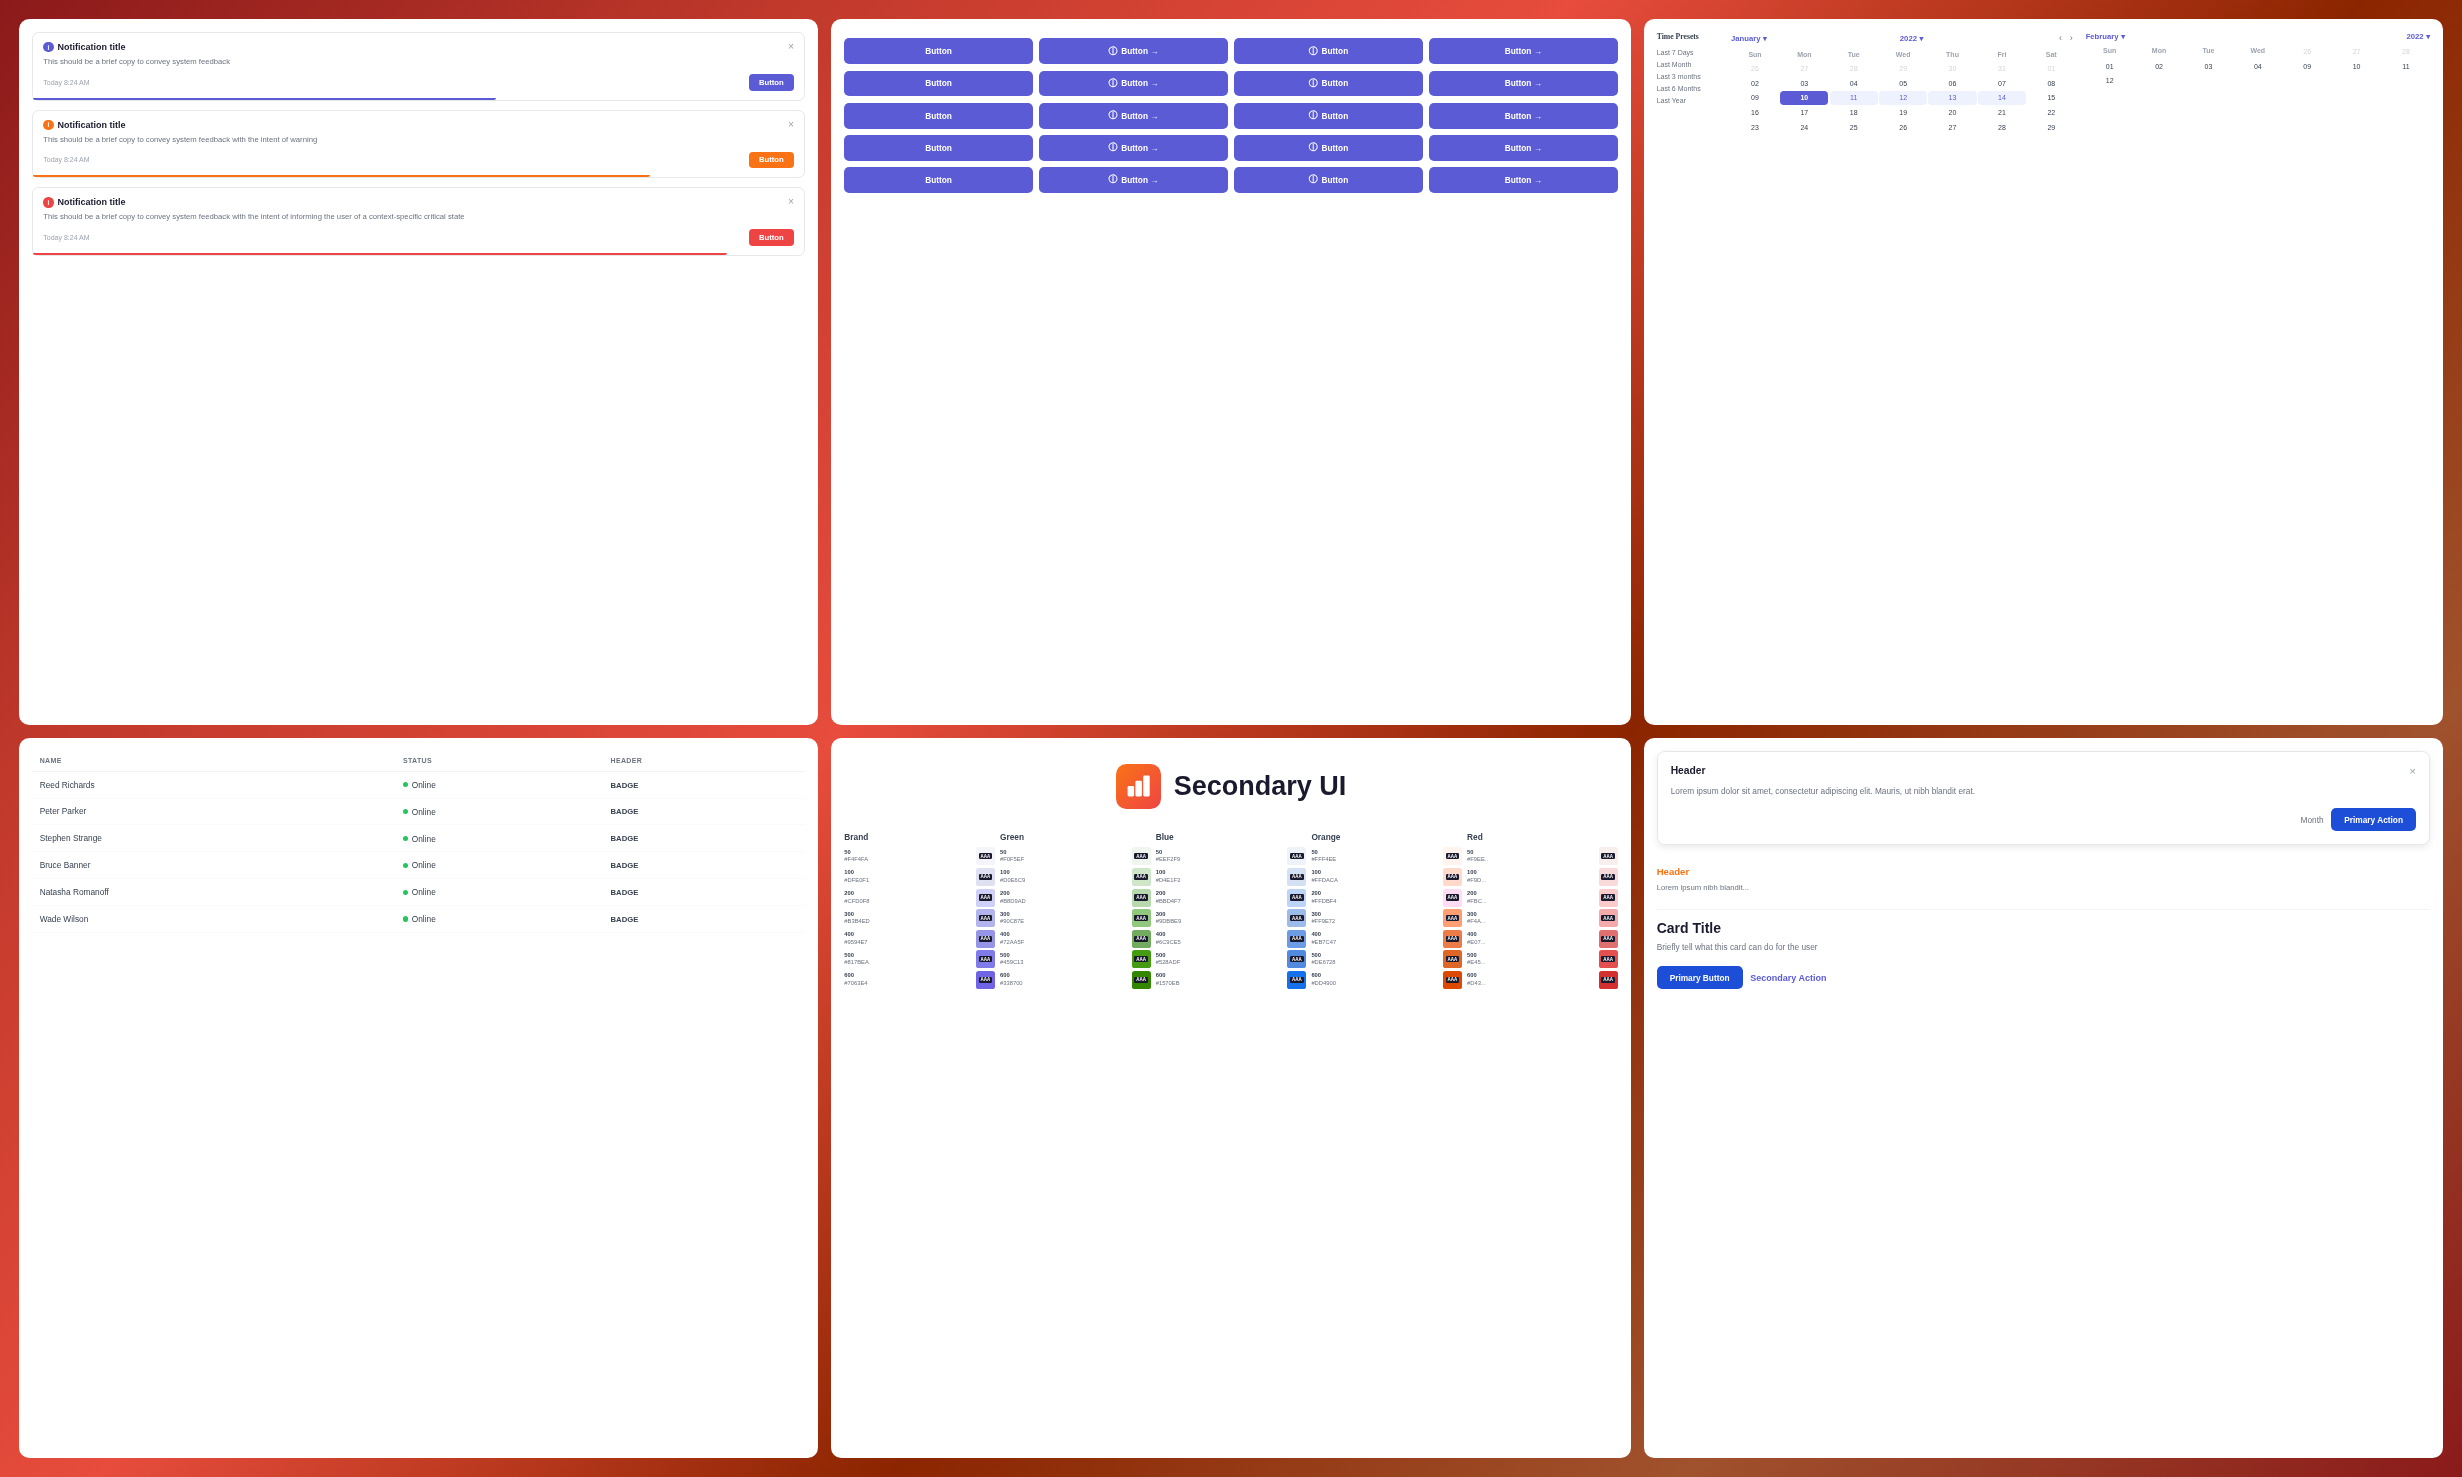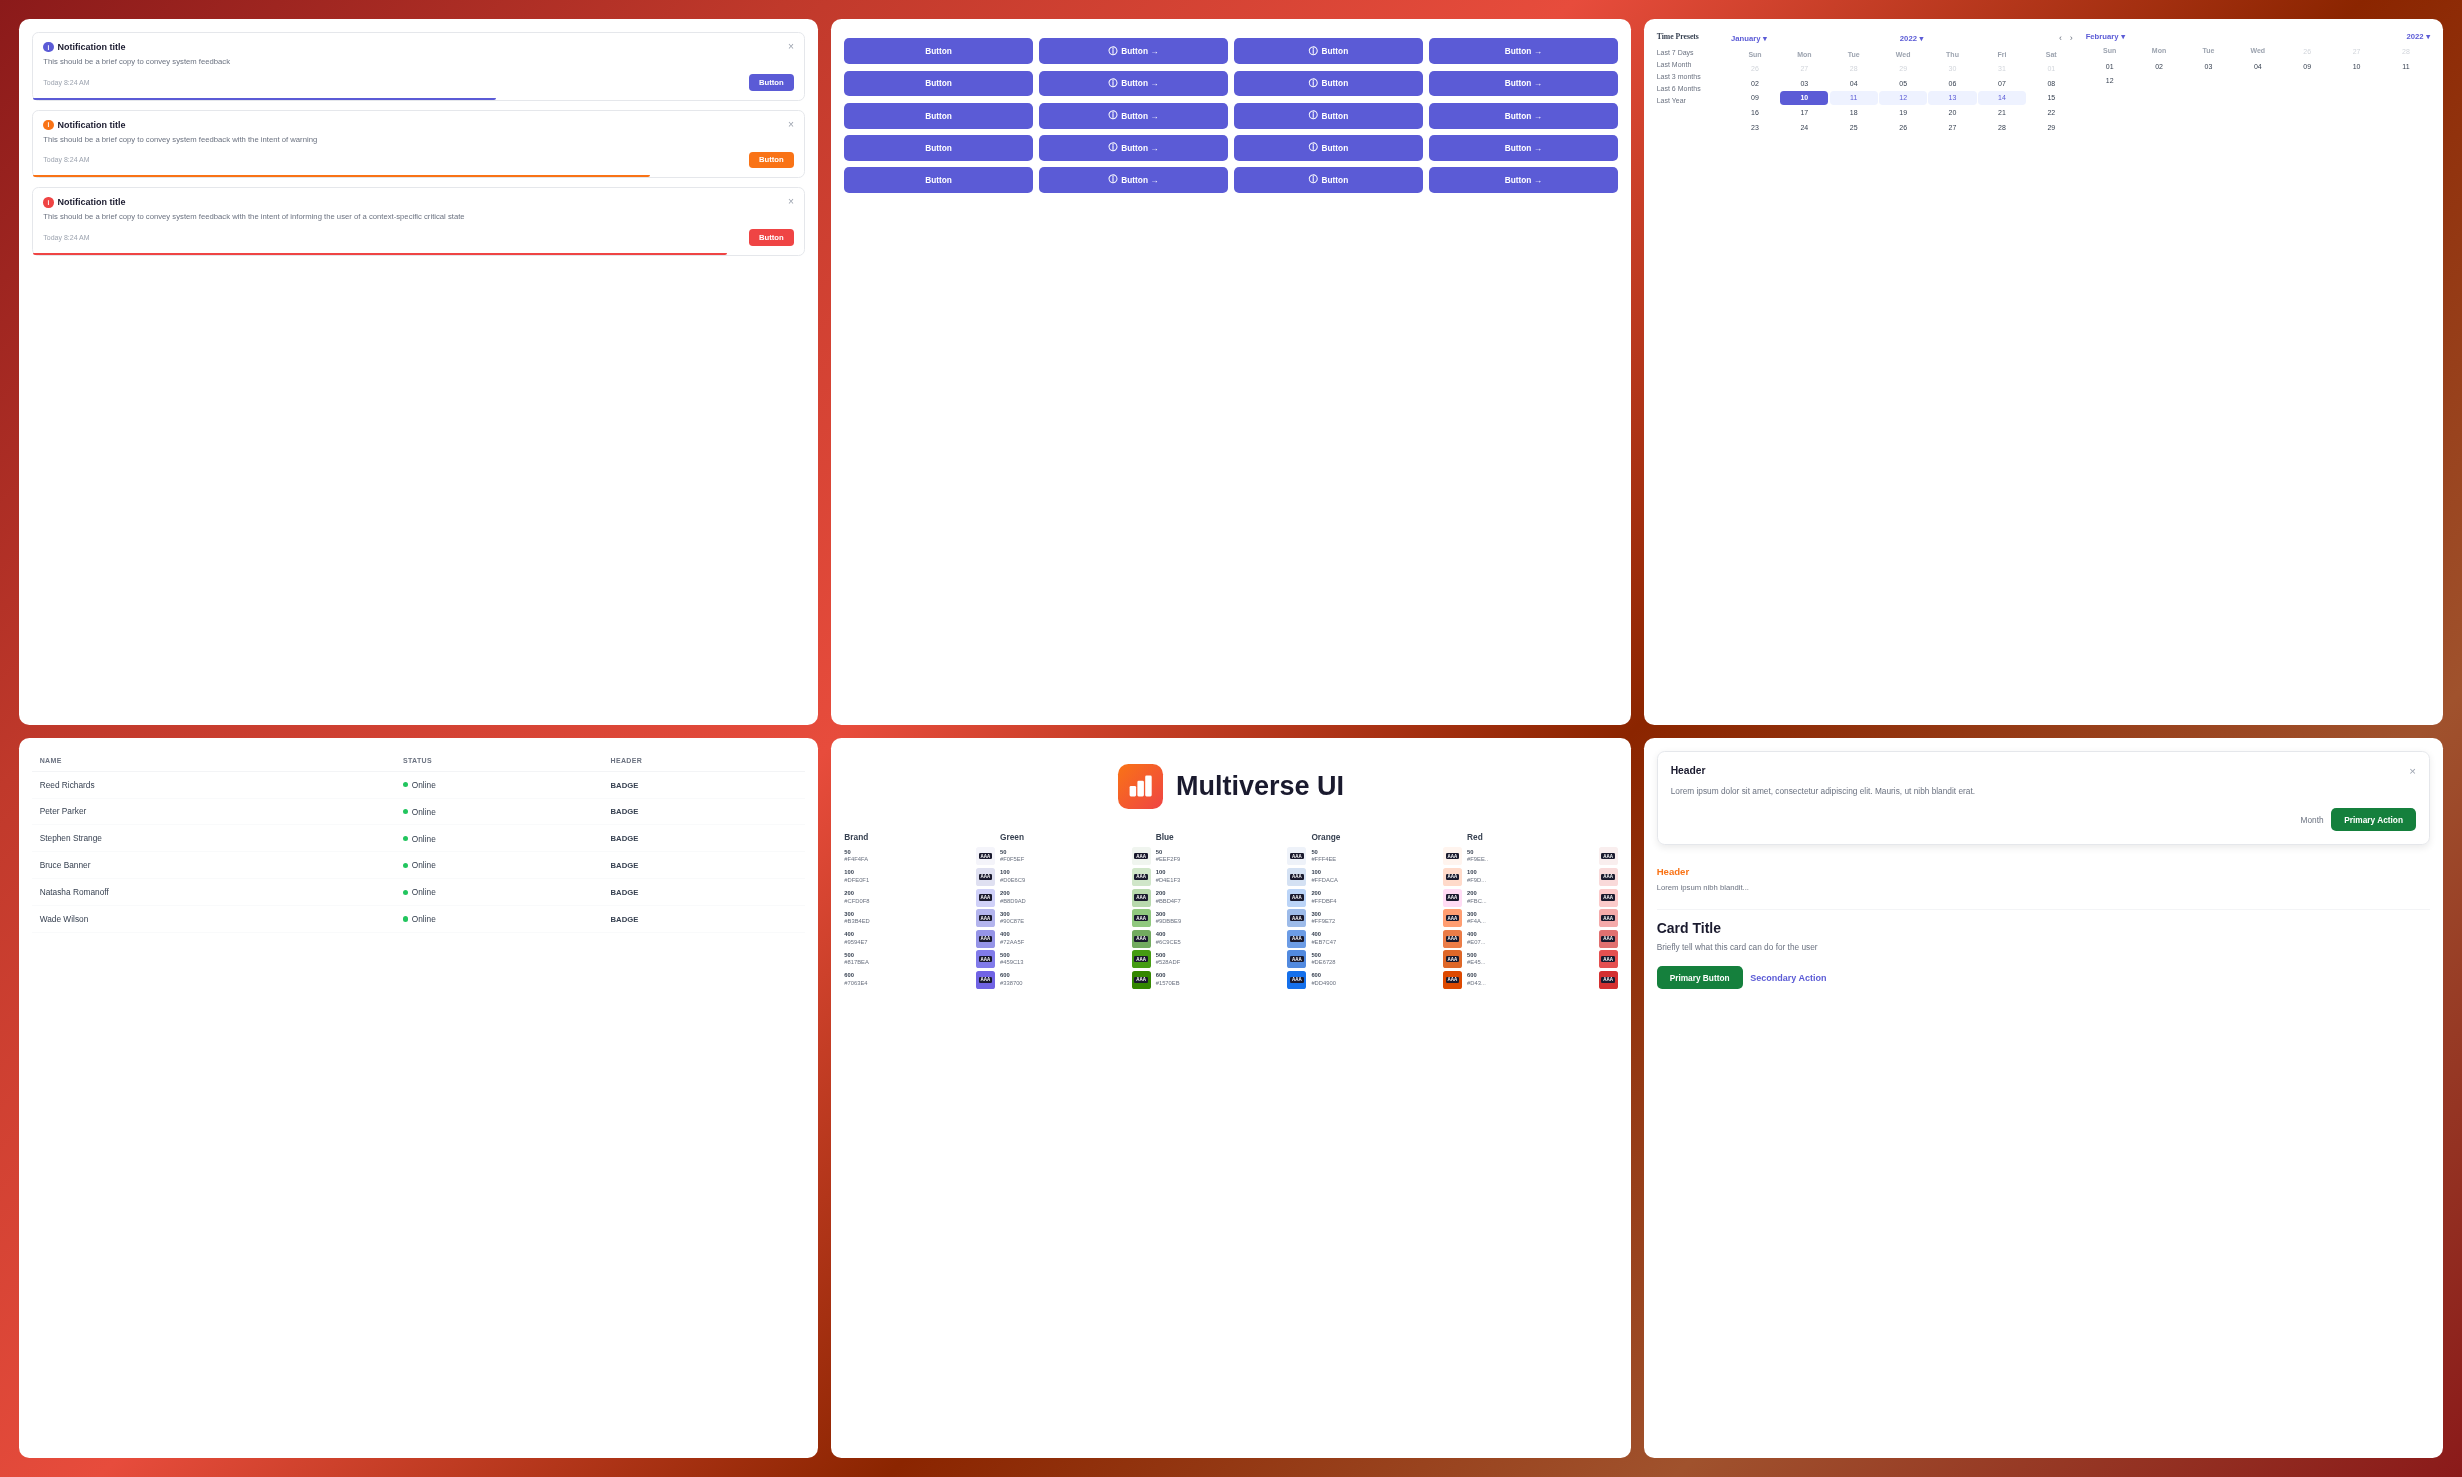--- a/index.html
+++ b/index.html
@@ -272,21 +272,21 @@
       display: flex;
       align-items: center;
       justify-content: space-between;
       margin-bottom: 7.7px;
     }
     .dialog-title { font-weight: 700; font-size: 10.3px; color: #1a1a2e; }
     .dialog-close { color: #9ca3af; cursor: pointer; font-size: 11.5px; }
     .dialog-body { font-size: 8.3px; color: #6b7280; line-height: 1.6; margin-bottom: 10.3px; }
     .dialog-actions { display: flex; justify-content: flex-end; gap: 7.7px; align-items: center; }
     .btn-cancel { background: none; border: none; color: #6b7280; font-size: 8.3px; cursor: pointer; }
-    .btn-primary { background: #15803d; color: white; border: none; border-radius: 5.1px; padding: 6.4px 13px; font-size: 8.3px; font-weight: 600; cursor: pointer; }
+    .btn-primary { background: #1d4ed8; color: white; border: none; border-radius: 5.1px; padding: 6.4px 13px; font-size: 8.3px; font-weight: 600; cursor: pointer; }
     .card-title-text { font-size: 14px; font-weight: 700; color: #1a1a2e; margin-bottom: 5.1px; }
     .card-subtitle { font-size: 8.3px; color: #6b7280; line-height: 1.5; }
     .card-footer { display: flex; gap: 7.7px; align-items: center; margin-top: 13px; }
     .btn-secondary { background: none; border: none; color: #5B5BD6; font-size: 9px; font-weight: 600; cursor: pointer; }
 
     .logo-color-panel {
       display: flex;
       flex-direction: column;
       gap: 13px;
     }
@@ -516,21 +516,21 @@
 <div class="card logo-color-panel">
   <div class="logo-panel" style="padding: 13px 0 10.3px;">
     <div class="logo-container">
       <div class="logo-icon">
         <svg viewBox="0 0 40 40" fill="none">
           <rect x="4" y="20" width="10" height="16" rx="2" fill="white"></rect>
           <rect x="16" y="12" width="10" height="24" rx="2" fill="white"></rect>
           <rect x="28" y="4" width="10" height="32" rx="2" fill="white"></rect>
         </svg>
       </div>
-      <div class="logo-text">Multiverse UI</div>
+      <div class="logo-text">Secondary UI</div>
     </div>
   </div>
   <div class="color-grid" id="color-grid" style="padding-bottom: 6.4px;">
       <div class="color-group">
         <div class="color-group-title">Brand</div>
         <div class="color-swatch">
       <div class="swatch-info">
         <span class="swatch-weight">50</span>
         <span class="swatch-hex">#F4F4FA</span>
       </div>

